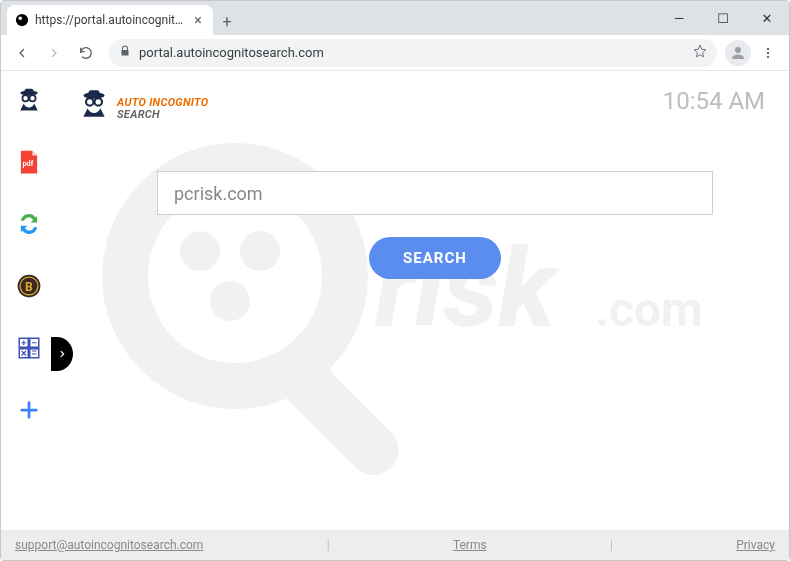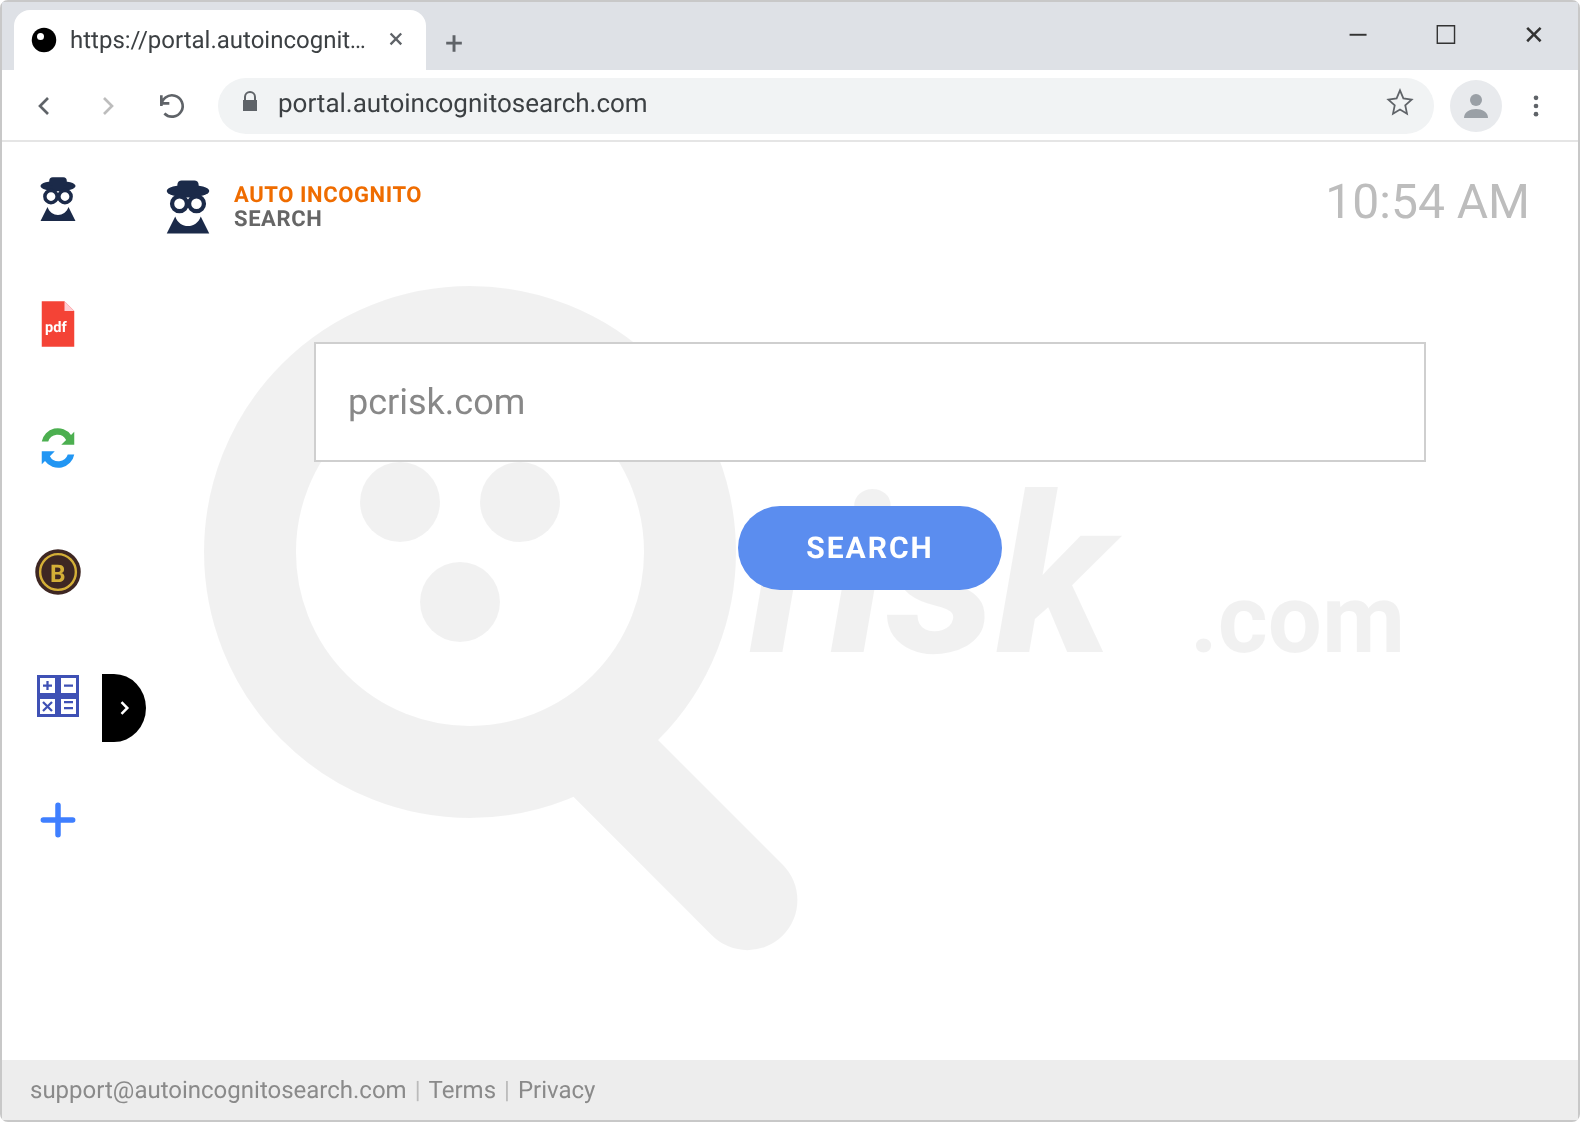--- a/index.html
+++ b/index.html
@@ -26,29 +26,29 @@
 .menu-btn { width: 30px; height: 30px; display: flex; align-items: center; justify-content: center; color: #5f6368; cursor: pointer; }
 
 
 .page { flex: 1; display: flex; position: relative; background: #fff; }
 .watermark { position: absolute; inset: 0; display: flex; align-items: center; justify-content: center; pointer-events: none; z-index: 0; }
 .watermark svg { opacity: 0.05; }
 .sidebar { width: 56px; background: #fff; display: flex; flex-direction: column; align-items: center; padding-top: 14px; gap: 32px; position: relative; z-index: 2; }
 .sidebar-item { width: 30px; height: 30px; display: flex; align-items: center; justify-content: center; cursor: pointer; }
 .sidebar-toggle { position: absolute; left: 50px; top: 266px; width: 22px; height: 34px; background: #000; border-radius: 16px 0 0 16px / 17px 0 0 17px; transform: scaleX(-1); display:flex; align-items:center; justify-content:center; color:#fff; z-index:3; cursor:pointer;}
 .main { flex: 1; position: relative; z-index: 1; }
-.brand { position: absolute; left: 20px; top: 16px; display: flex; align-items: center; gap: 6px; }
+.brand { position: absolute; left: 20px; top: 16px; display: flex; align-items: flex-end; gap: 6px; font-style: italic; }
 .brand-text { font-size: 11px; font-weight: 700; line-height: 1.1; letter-spacing: 0.3px; }
 .brand-text .l1 { color: #ef6c00; }
 .brand-text .l2 { color: #666; }
 .clock { position: absolute; right: 24px; top: 16px; font-size: 24px; color: #bdbdbd; font-weight: 400; }
 .search-wrap { position: absolute; left: 100px; right: 76px; top: 100px; display: flex; flex-direction: column; align-items: center; }
-.search-input { width: 100%; height: 60px; border: 1px solid #cfcfcf; padding: 0 16px; font-size: 18px; color: #888; outline: none; }
+.search-input { width: 100%; height: 44px; border: 1px solid #cfcfcf; padding: 0 16px; font-size: 18px; color: #888; outline: none; }
 .search-btn { margin-top: 22px; background: #5b8def; color: #fff; border: none; border-radius: 24px; padding: 12px 34px; font-size: 15px; font-weight: 700; letter-spacing: 1px; cursor: pointer; }
-.footer { position: absolute; bottom: 0; left: 0; right: 0; height: 30px; background: #ededed; display: flex; align-items: center; justify-content: flex-start; padding: 0 14px; font-size: 12px; color: #8a8a8a; gap: 4px; z-index: 2; }
+.footer { position: absolute; bottom: 0; left: 0; right: 0; height: 30px; background: #ededed; display: flex; align-items: center; justify-content: space-between; padding: 0 14px; font-size: 12px; color: #8a8a8a; gap: 4px; z-index: 2; text-decoration: underline; }
 .footer a { color: #8a8a8a; text-decoration: none; cursor: pointer; }
 .sep { color: #bbb; }
 </style>
 </head>
 <body>
 
 <div class="browser-frame">
 
   <div class="titlebar">
     <div class="tab">

